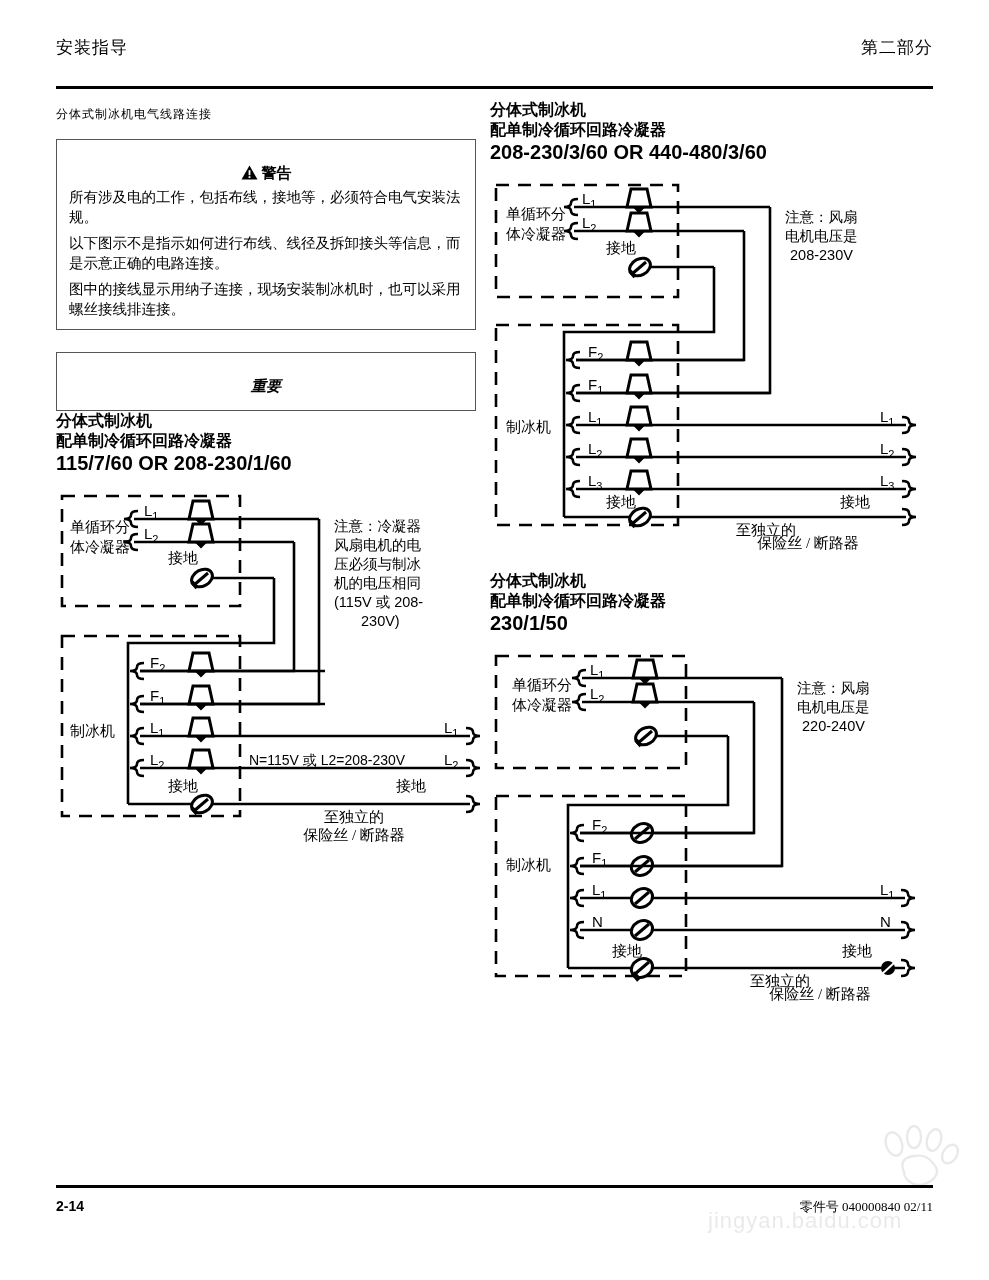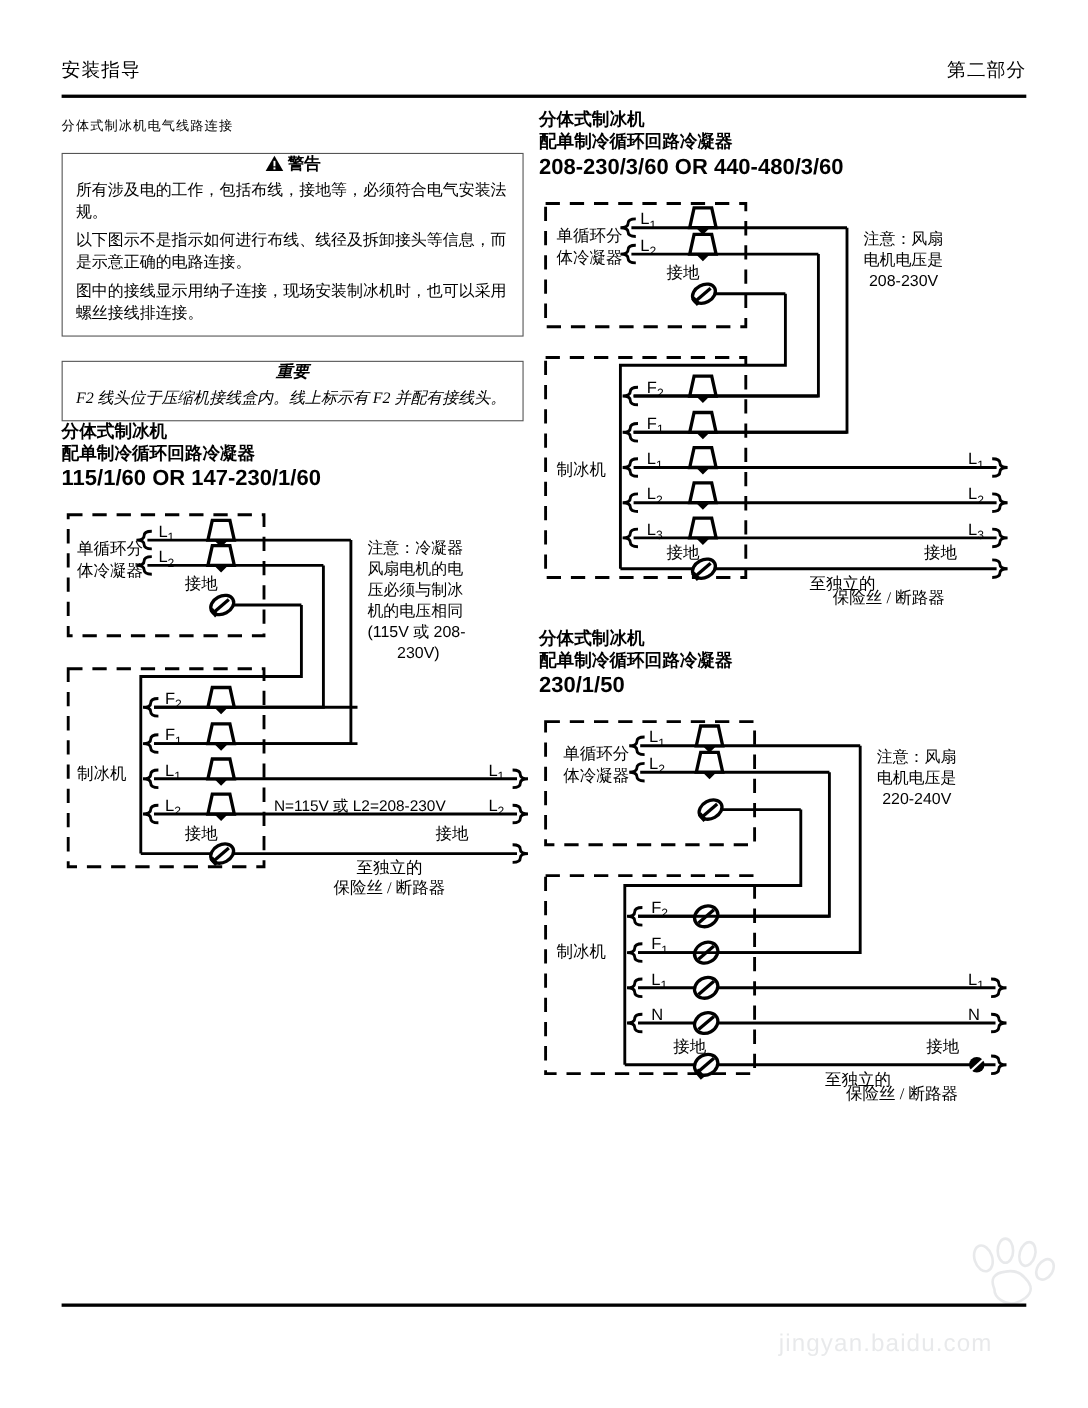--- a/index.html
+++ b/index.html
@@ -4,21 +4,21 @@
 <style>
   html,body{margin:0;padding:0;background:#fff;}
   body{
     width:989px;height:1280px;position:relative;overflow:hidden;
     font-family:"Liberation Serif","DejaVu Serif",serif;
     color:#000;
   }
   .page{position:absolute;inset:0;}
 
   
-  .hdr{position:absolute;left:56px;right:56px;top:52px;height:26px;text-align:center;}
+  .hdr{position:absolute;left:56px;right:56px;top:36px;height:26px;text-align:center;}
   .hdr-l{position:absolute;left:0;top:0;font-size:17px;letter-spacing:1px;}
   .hdr-r{position:absolute;right:0;top:0;font-size:17px;letter-spacing:1px;}
   .rule{position:absolute;left:56px;right:56px;background:#000;height:3px;}
   .rule-top{top:86px;}
   .rule-bot{top:1185px;}
   .ftr{position:absolute;left:56px;right:56px;top:1198px;height:22px;}
   .ftr-l{position:absolute;left:0;top:0;font-size:14px;font-weight:bold;
          font-family:"Liberation Sans","DejaVu Sans",sans-serif;}
   .ftr-r{position:absolute;right:0;top:0;font-size:13px;}
 
@@ -39,21 +39,21 @@
 
   
   .h1{font-size:12px;font-weight:normal;letter-spacing:1px;margin:0 0 16px 0;}
   .sect{margin:0;}
   .sect .l1{font-size:16px;font-weight:bold;line-height:1.25;}
   .sect .l2{font-size:16px;font-weight:bold;line-height:1.25;}
   .sect .l3{font-size:20px;font-weight:bold;line-height:1.25;
             font-family:"Liberation Sans","DejaVu Sans",sans-serif;}
 
   
-  .box{border:1.5px solid #555;padding:0 12px 10px 12px;box-sizing:border-box;}
+  .box{border:1.5px solid #555;padding:24px 12px 10px 12px;box-sizing:border-box;}
   .box .btitle{text-align:center;font-size:15px;font-weight:bold;margin-bottom:4px;}
   .box p{margin:0 0 6px 0;font-size:14.5px;line-height:1.38;}
   .box p:last-child{margin-bottom:0;}
   .warn-ico{display:inline-block;vertical-align:-2px;margin-right:4px;}
 
   
   .dia{position:relative;}
   svg{display:block;overflow:visible;}
   .cjk{font-family:"Liberation Serif","DejaVu Serif",serif;}
   .sans{font-family:"Liberation Sans","DejaVu Sans",sans-serif;}
@@ -83,27 +83,26 @@
           </svg>
         </span><span>警告</span>
       </div>
       <p class="cjk">所有涉及电的工作，包括布线，接地等，必须符合电气安装法规。</p>
       <p class="cjk">以下图示不是指示如何进行布线、线径及拆卸接头等信息，而是示意正确的电路连接。</p>
       <p class="cjk">图中的接线显示用纳子连接，现场安装制冰机时，也可以采用螺丝接线排连接。</p>
     </div>
 
     <div class="box" style="font-style:italic;">
       <div class="btitle cjk">重要</div>
-      <p class="cjk">F2 线头位于压缩机接线盒内。线上标示有 F2 并配有接线头。</p>
     </div>
 
     <div class="sect" style="margin-bottom:10px;">
       <div class="l1 cjk">分体式制冰机</div>
       <div class="l2 cjk">配单制冷循环回路冷凝器</div>
-      <div class="l3">115/1/60 OR 147-230/1/60</div>
+      <div class="l3">115/7/60 OR 208-230/1/60</div>
     </div>
 
     <div class="dia">
       <svg width="420" height="360" viewBox="0 0 420 360">
         <g fill="none" stroke="#000" stroke-width="2.6">
 
           <rect x="6" y="10" width="178" height="110" stroke-dasharray="13 9" stroke-width="2.6"></rect>
 
           <rect x="6" y="150" width="178" height="180" stroke-dasharray="13 9" stroke-width="2.6"></rect>
         </g>
@@ -447,14 +446,18 @@
         <ellipse cx="40" cy="9" rx="7" ry="11"></ellipse>
         <ellipse cx="60" cy="12" rx="7" ry="11" transform="rotate(16 60 12)"></ellipse>
         <ellipse cx="76" cy="26" rx="7" ry="10" transform="rotate(32 76 26)"></ellipse>
         <path d="M30 44 q-6 -14 10 -16 q12 -2 18 6 q10 10 0 18 q-12 9 -22 2 q-6 -4 -6 -10 z"></path>
       </g>
     </svg>
     <div class="wm2">jingyan.baidu.com</div>
   </div>
 
   <div class="rule rule-bot"></div>
+  <div class="ftr">
+    <div class="ftr-l">2-14</div>
+    <div class="ftr-r cjk">零件号 040000840 02/11</div>
+  </div>
 
 </div>
 
 </body></html>

